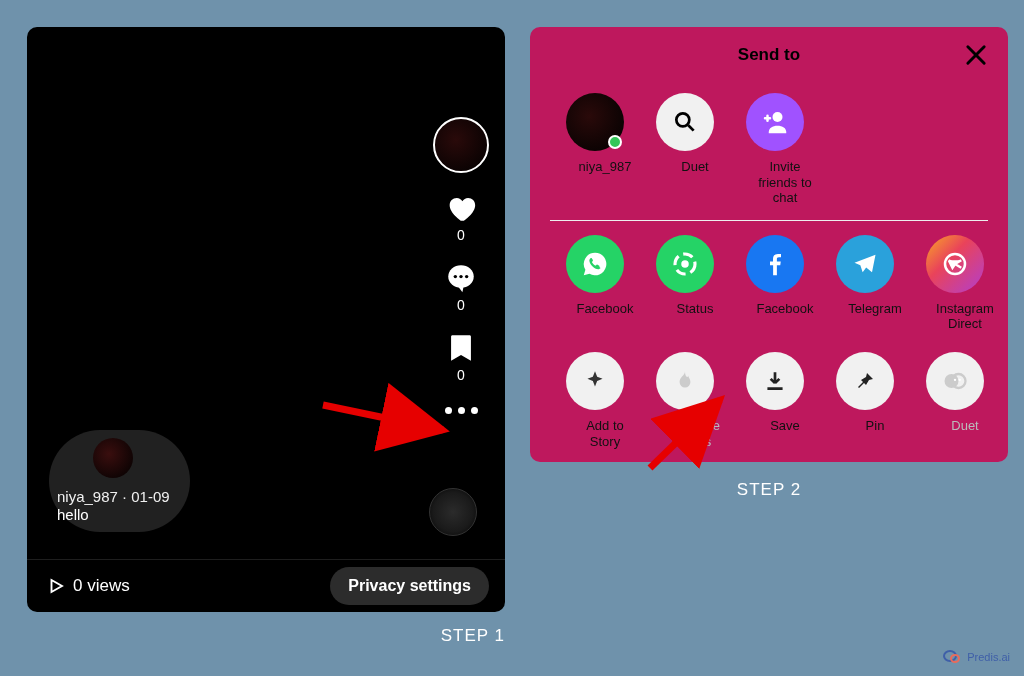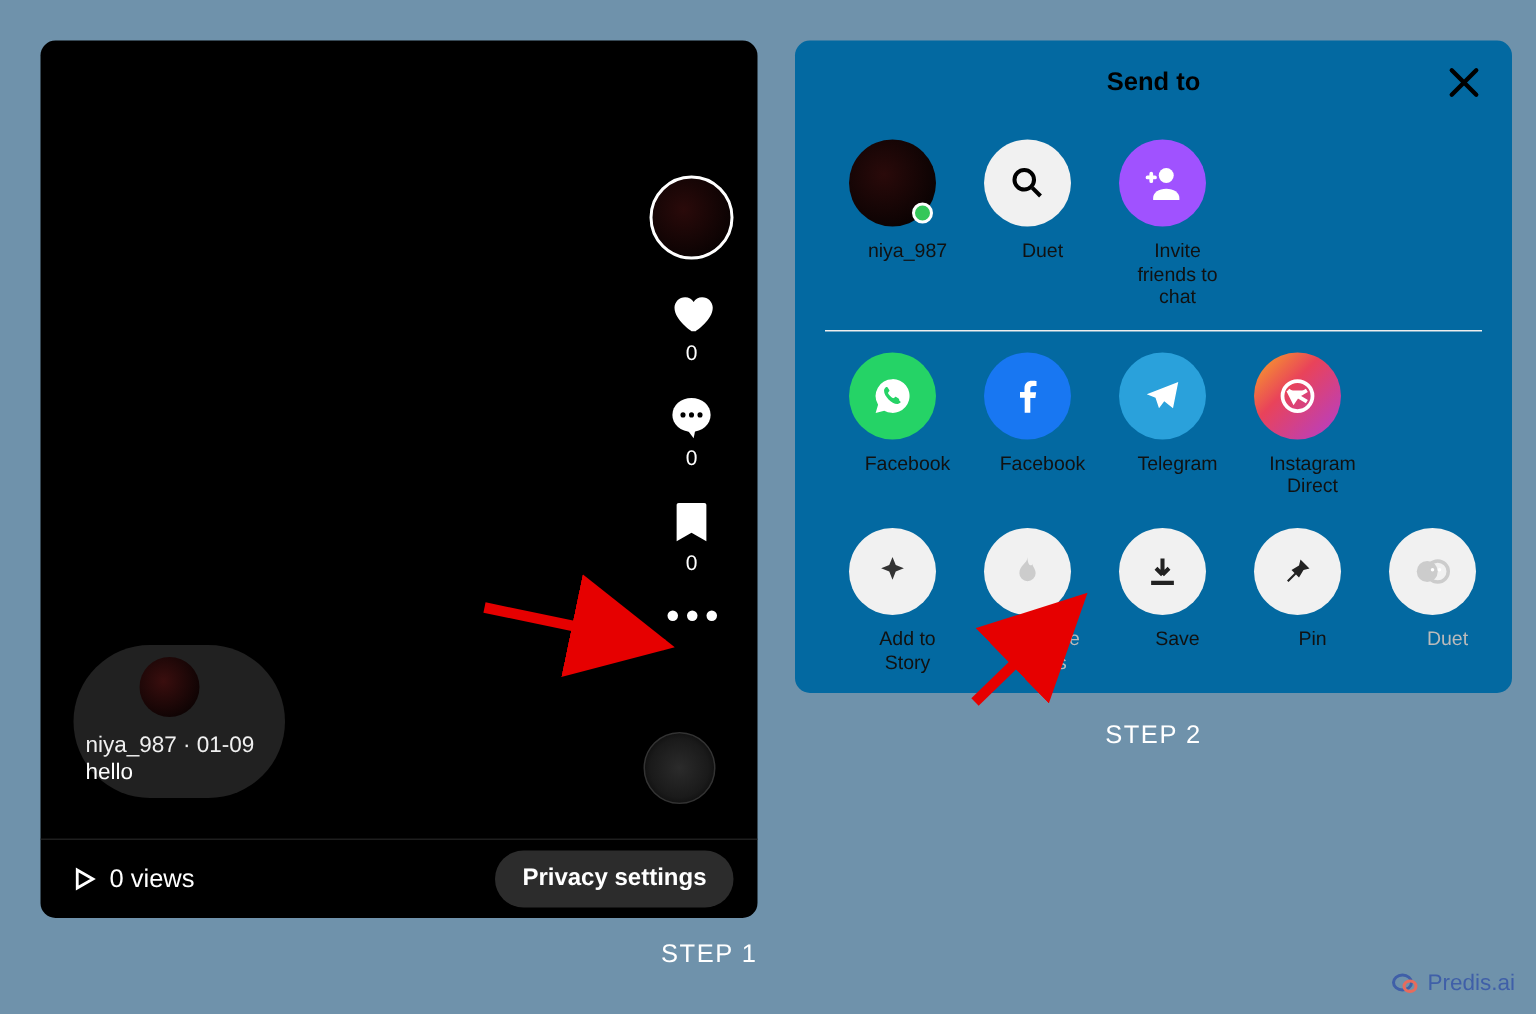--- a/index.html
+++ b/index.html
@@ -30,42 +30,42 @@
     color: #fff;
     font-size: 17px;
     letter-spacing: 1px;
   }
   .step2 {
     position: absolute;
     left: 530px;
     top: 27px;
     width: 478px;
     height: 435px;
-    background: #0369a1;
+    background: #be185d;
     border-radius: 10px;
     overflow: hidden;
   }
   .step2-label {
     position: absolute;
     left: 530px;
     top: 480px;
     width: 478px;
     text-align: center;
     color: #fff;
     font-size: 17px;
     letter-spacing: 1px;
   }
   .brand {
     position: absolute;
     right: 14px;
     bottom: 12px;
     display: flex;
     align-items: center;
     gap: 4px;
-    font-size: 15px;
+    font-size: 11px;
     color: #3f5fa8;
   }
   .brand-bubbles {
     position: relative;
     width: 20px; height: 14px;
   }
   .brand-bubbles .b1 {
     position:absolute; left:0; top:0; width:14px; height:12px;
     border:2px solid #3f5fa8; border-radius:50%;
     background:transparent;
@@ -345,20 +345,29 @@
   <div class="row">
     <div class="item">
       <div class="circle c-green">
         <svg viewBox="0 0 24 24" width="30" height="30" fill="#fff">
             <path d="M12 3a9 9 0 00-7.7 13.6L3 21l4.6-1.2A9 9 0 1012 3zm4.4 12.2c-.2.5-1.2 1-1.7 1-1.5.1-3.4-1-4.8-2.4s-2.5-3.3-2.4-4.8c0-.5.5-1.5 1-1.7.3-.1.7-.1.9.1l.9 1.4c.1.2.1.5-.1.7l-.5.6c-.1.2-.1.4 0 .6.4.7 1.7 2 2.4 2.4.2.1.4.1.6 0l.6-.5c.2-.2.5-.2.7-.1l1.4.9c.2.2.2.6.1.9z"></path>
           </svg>
       </div>
       <div class="lab">Facebook</div>
     </div>
     <div class="item">
+      <div class="circle c-green">
+        <svg viewBox="0 0 24 24" width="30" height="30" fill="none" stroke="#fff" stroke-width="2.5">
+            <circle cx="12" cy="12" r="8" stroke-dasharray="8 4"></circle>
+            <circle cx="12" cy="12" r="3" fill="#fff" stroke="none"></circle>
+          </svg>
+      </div>
+      <div class="lab">Status</div>
+    </div>
+    <div class="item">
       <div class="circle c-fb">
         <svg viewBox="0 0 24 24" width="30" height="30" fill="#fff">
             <path d="M13.5 21v-8h2.7l.4-3h-3.1V8.1c0-.9.3-1.5 1.6-1.5h1.7V4c-.3 0-1.3-.1-2.4-.1-2.4 0-4 1.4-4 4v2H8v3h2.5v8h3z"></path>
           </svg>
       </div>
       <div class="lab">Facebook</div>
     </div>
     <div class="item">
       <div class="circle c-tg">
         <svg viewBox="0 0 24 24" width="28" height="28" fill="#fff">

